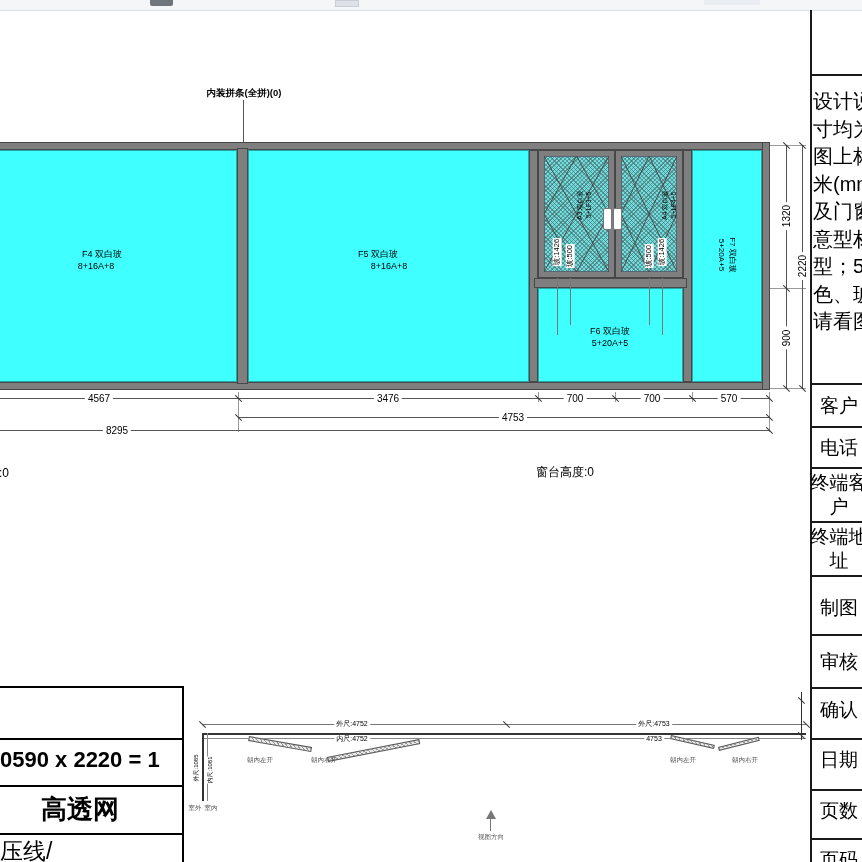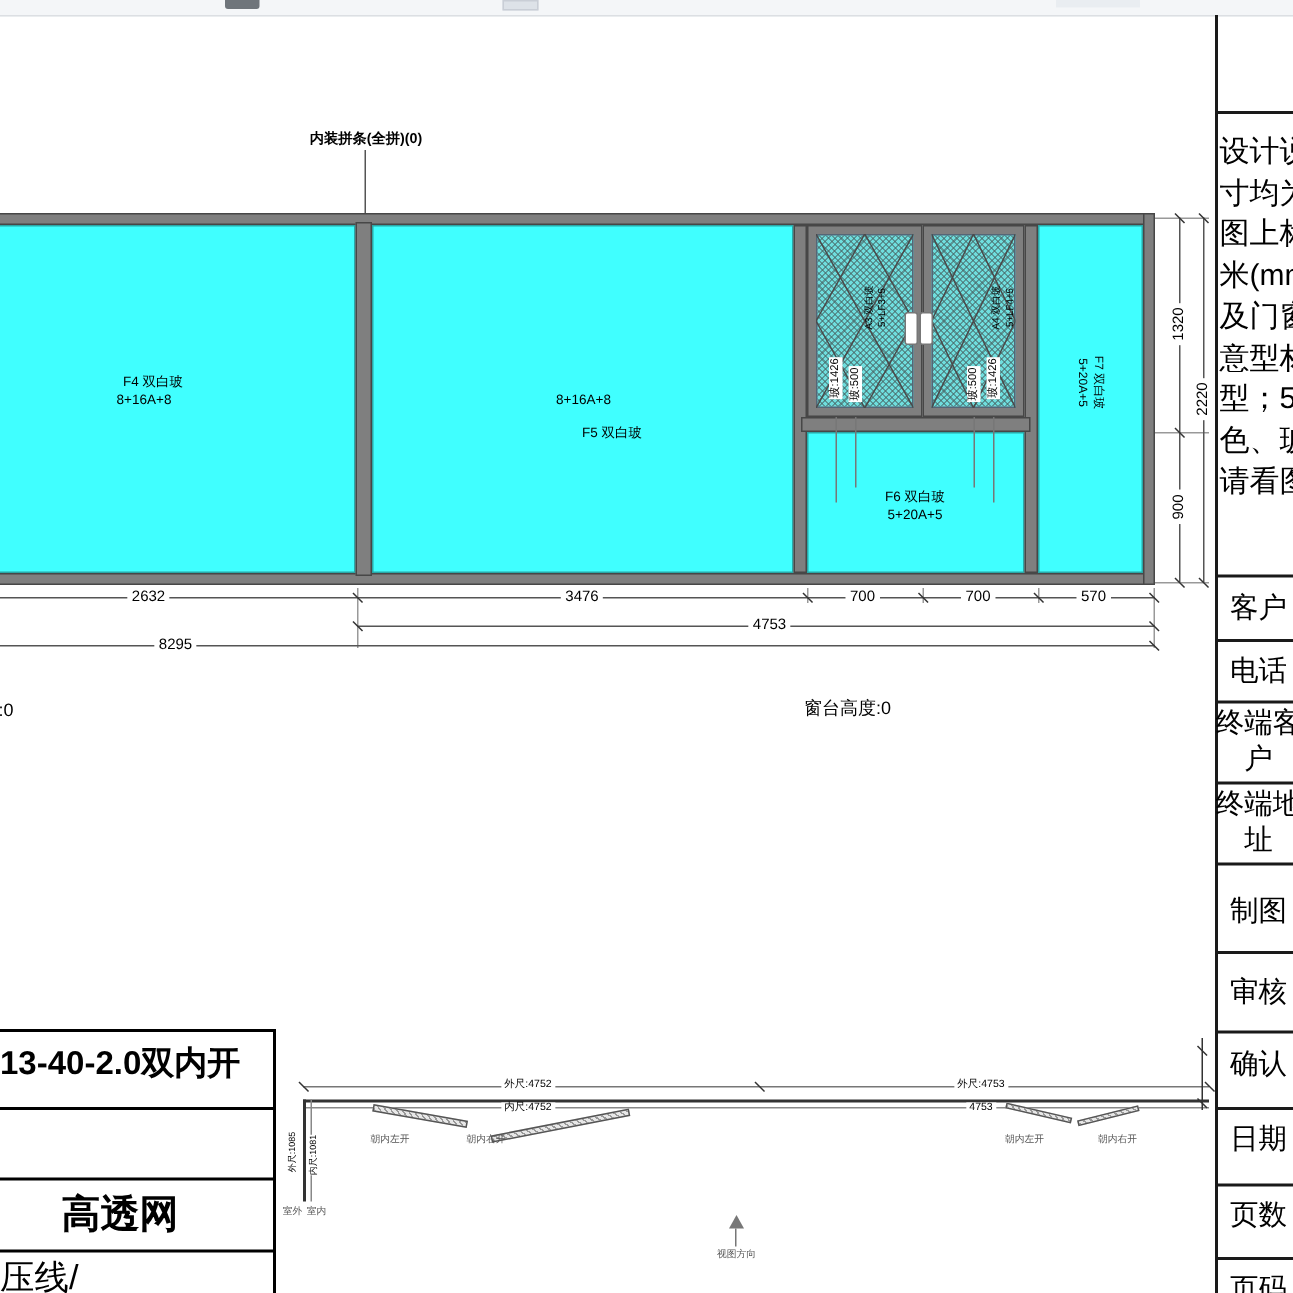--- a/index.html
+++ b/index.html
@@ -70,21 +70,21 @@
     <path d="M0 0 L56 116 M56 0 L0 116 M28 0 L56 58 L28 116 L0 58 Z" stroke="#4a4a4a" stroke-width="1" fill="none"></path>
   </svg>
   <div class="abs" style="left:603px;top:208px;width:7px;height:20px;background:#fff;border:1px solid #777;border-radius:2px;"></div>
   <div class="abs" style="left:613px;top:208px;width:7px;height:20px;background:#fff;border:1px solid #777;border-radius:2px;"></div>
 
   <div class="t glabel ctr" style="left:244px;top:93px;font-size:9.5px;font-weight:bold;">内装拼条(全拼)(0)</div>
   <div class="linev" style="left:243px;top:100px;height:42px;"></div>
 
   <div class="t glabel ctr" style="left:96px;top:254px;padding-left:12px;">F4 双白玻</div>
   <div class="t glabel ctr" style="left:96px;top:266px;">8+16A+8</div>
-  <div class="t glabel ctr" style="left:408px;top:254px;margin-top:34px;">F5 双白玻</div>
+  <div class="t glabel ctr" style="left:378px;top:254px;">F5 双白玻</div>
   <div class="t glabel ctr" style="left:389px;top:266px;">8+16A+8</div>
   <div class="t glabel ctr" style="left:610px;top:331px;">F6 双白玻</div>
   <div class="t glabel ctr" style="left:610px;top:343px;">5+20A+5</div>
   <div class="t rotcw" style="left:727px;top:255px;font-size:8px;line-height:11px;text-align:center;">
     <span style="display:block;">F7 双白玻</span>
     <span style="display:block;">5+20A+5</span>
   </div>
 
   <div class="t rotccw speclabel" style="left:584px;top:205px;">
     <span style="display:block;">A3 双白玻</span>
@@ -108,21 +108,21 @@
   <div class="linev ext" style="left:615px;top:392px;height:10px;"></div>
   <div class="linev ext" style="left:692px;top:392px;height:10px;"></div>
   <div class="linev ext" style="left:769px;top:392px;height:40px;"></div>
 
   <div class="lineh" style="left:0;top:398px;width:770px;"></div>
   <div class="tick" style="left:234px;top:398px;"></div>
   <div class="tick" style="left:534px;top:398px;"></div>
   <div class="tick" style="left:611px;top:398px;"></div>
   <div class="tick" style="left:688px;top:398px;"></div>
   <div class="tick" style="left:765px;top:398px;"></div>
-  <div class="dimt ctr" style="left:99px;top:398px;">2632</div>
+  <div class="dimt ctr" style="left:99px;top:398px;">4567</div>
   <div class="dimt ctr" style="left:388px;top:398px;">3476</div>
   <div class="dimt ctr" style="left:575px;top:398px;">700</div>
   <div class="dimt ctr" style="left:652px;top:398px;">700</div>
   <div class="dimt ctr" style="left:729px;top:398px;">570</div>
 
   <div class="lineh" style="left:238px;top:417px;width:532px;"></div>
   <div class="tick" style="left:234px;top:417px;"></div>
   <div class="tick" style="left:765px;top:417px;"></div>
   <div class="dimt ctr" style="left:513px;top:417px;">4753</div>
 
@@ -145,21 +145,21 @@
   <div class="dimt rotccw" style="left:802px;top:266px;">2220</div>
 
   <div class="t" style="left:-49px;top:467px;font-size:12px;">窗台高度:0</div>
   <div class="t ctr" style="left:565px;top:473px;font-size:12px;">窗台高度:0</div>
 
   <div class="oline" style="top:686px;"></div>
   <div class="oline" style="top:738px;"></div>
   <div class="oline" style="top:785px;"></div>
   <div class="oline" style="top:833px;"></div>
   <div class="linev" style="left:182px;top:686px;width:2px;height:176px;background:#000;"></div>
-  <div class="otext" style="left:0;top:694px;font-size:22px;">13-40-2.0双内开</div>
+  <div class="otext" style="left:0;top:747px;font-size:22px;">0590 x 2220 = 1</div>
   <div class="otext ctr t" style="left:80px;top:810px;font-size:26px;">高透网</div>
   <div class="otext" style="left:0;top:836px;font-size:23px;font-weight:normal;">压线/</div>
 
   <div class="lineh" style="left:202px;top:724px;width:604px;background:#777;"></div>
   <div class="tick" style="left:198px;top:724px;"></div>
   <div class="tick" style="left:502px;top:724px;"></div>
   <div class="tick" style="left:802px;top:724px;"></div>
   <div class="plandim ctr t" style="left:352px;top:724px;">外尺:4752</div>
   <div class="plandim ctr t" style="left:654px;top:724px;">外尺:4753</div>
 

